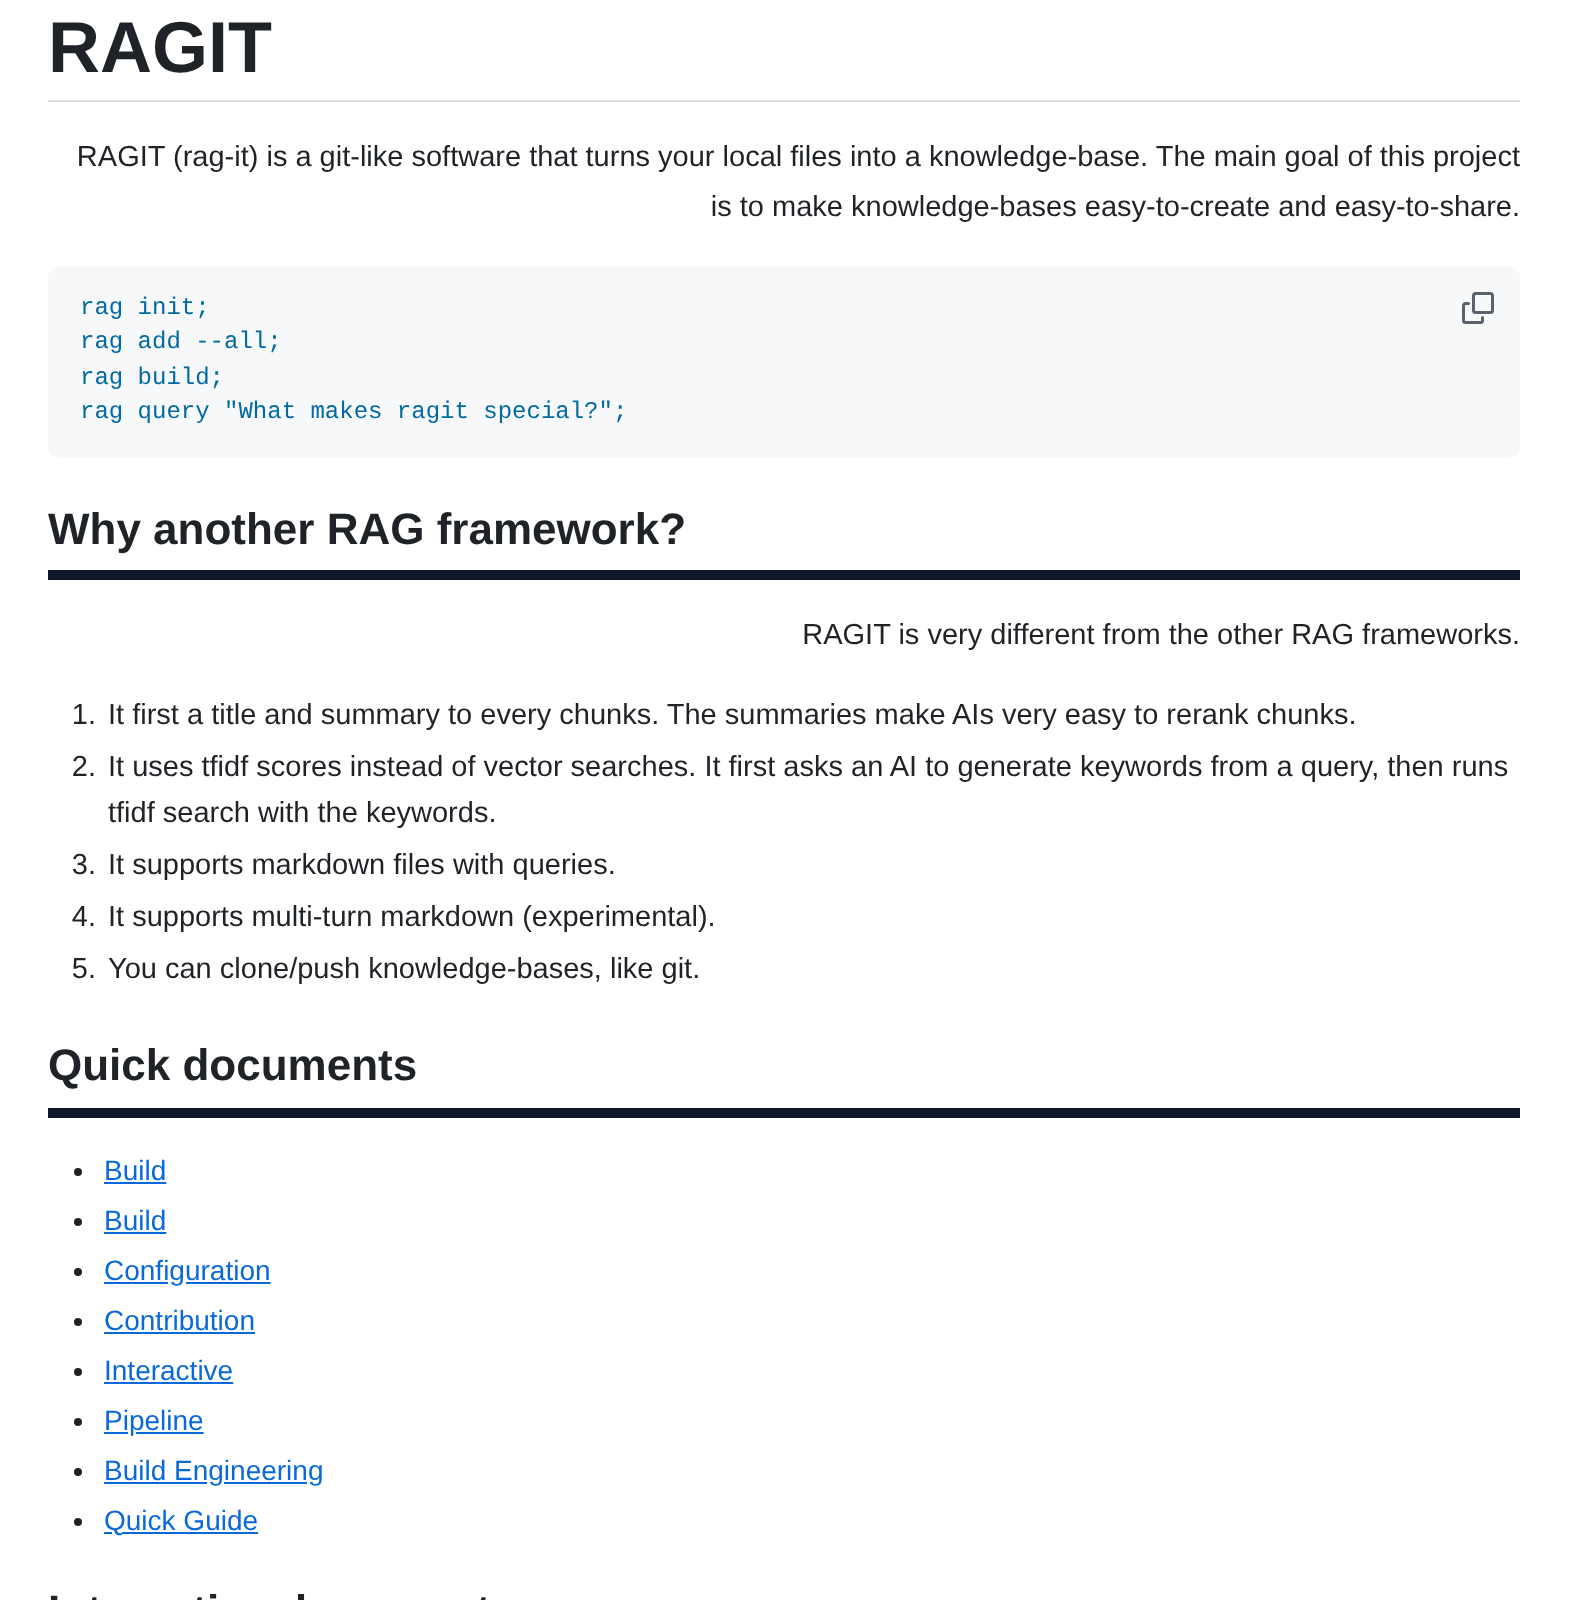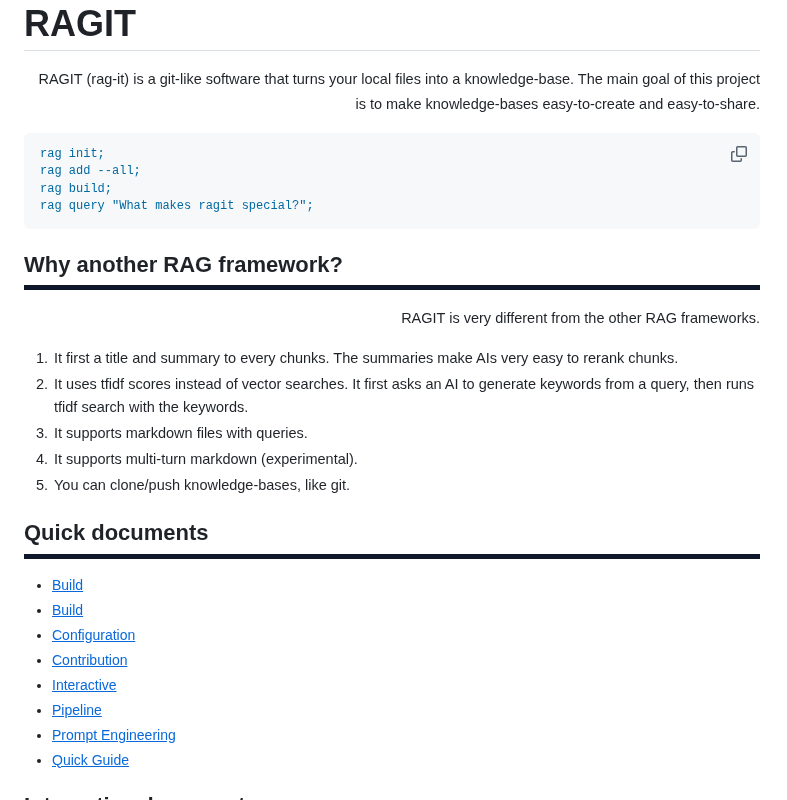--- a/index.html
+++ b/index.html
@@ -124,19 +124,19 @@
 
   <h2 class="section">Quick documents</h2>
 
   <ul class="doc-links">
     <li><a>Build</a></li>
     <li><a>Build</a></li>
     <li><a>Configuration</a></li>
     <li><a>Contribution</a></li>
     <li><a>Interactive</a></li>
     <li><a>Pipeline</a></li>
-    <li><a>Prompt Engineering</a></li>
+    <li><a>Build Engineering</a></li>
     <li><a>Quick Guide</a></li>
   </ul>
 
   <h2 class="section">Interactive documents</h2>
 
 </div>
 
 </body></html>

